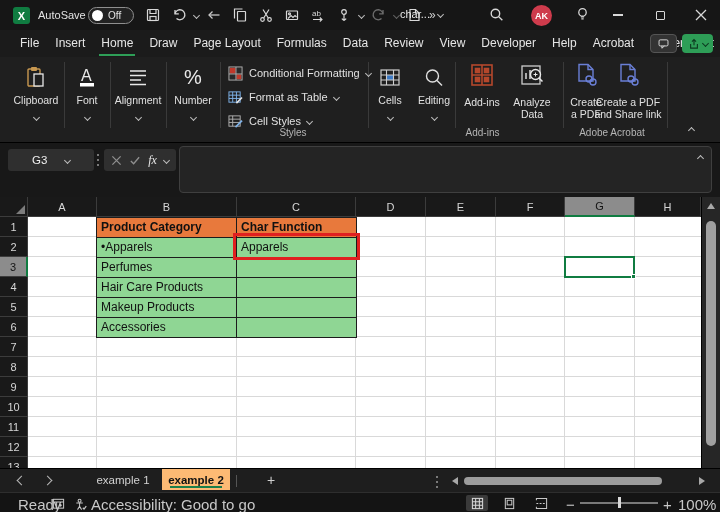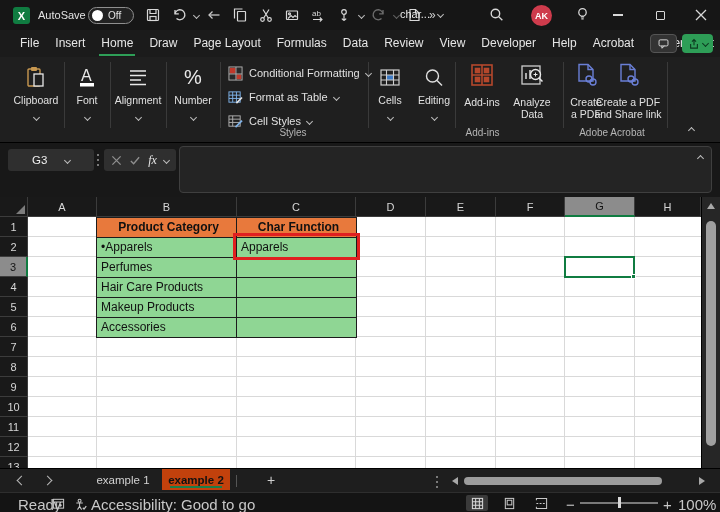--- a/index.html
+++ b/index.html
@@ -78,37 +78,37 @@
     background-image:
       repeating-linear-gradient(to bottom, transparent 0 19px, #d9d9d9 19px 20px),
       linear-gradient(#d9d9d9,#d9d9d9), linear-gradient(#d9d9d9,#d9d9d9), linear-gradient(#d9d9d9,#d9d9d9),
       linear-gradient(#d9d9d9,#d9d9d9), linear-gradient(#d9d9d9,#d9d9d9), linear-gradient(#d9d9d9,#d9d9d9),
       linear-gradient(#d9d9d9,#d9d9d9);
     background-size:auto, 1px 100%, 1px 100%, 1px 100%, 1px 100%, 1px 100%, 1px 100%, 1px 100%;
     background-position:0 0, 68px 0, 208px 0, 327px 0, 397px 0, 467px 0, 536px 0, 606px 0;
     background-repeat:repeat, no-repeat, no-repeat, no-repeat, no-repeat, no-repeat, no-repeat, no-repeat; }
   .xl-table { position:absolute; left:68px; top:0; width:261px; border-left:1px solid #1c1c1c; border-top:1px solid #1c1c1c; display:grid; grid-template-columns:140px 120px; }
   .tcell { height:20px; border-right:1px solid #1c1c1c; border-bottom:1px solid #1c1c1c; font-size:12px; color:#111; padding-left:4px; line-height:19px; white-space:nowrap; overflow:hidden; }
-  .tcell.thdr { background:#E8793C; font-weight:bold;text-align:center; }
+  .tcell.thdr { background:#E8793C; font-weight:bold; }
   .tcell.tbody { background:#8FD694; }
   .redbox { position:absolute; left:205px; top:16px; width:127px; height:27px; border:3px solid #E02020; }
   .sel-cell { position:absolute; left:536px; top:39px; width:71px; height:22px; border:2px solid #107C41; }
   .fill-handle { position:absolute; right:-3px; bottom:-3px; width:5px; height:5px; background:#107C41; border:1px solid #fff; }
   .vscroll { position:absolute; left:701px; top:0; width:19px; height:271px; background:#262626; border-left:1px solid #000; }
   .vs-up { position:absolute; left:5px; top:6px; border-left:4px solid transparent; border-right:4px solid transparent; border-bottom:6px solid #a8a8a8; }
   .vs-thumb { position:absolute; left:4px; top:24px; width:10px; height:225px; background:#a0a0a0; border-radius:5px; }
 
   
   .tabbar { position:absolute; left:0; top:468px; width:720px; height:24px; background:#1e1e1e; border-top:1px solid #000; }
   .nav-chv { position:absolute; top:8px; width:7px; height:7px; border-right:1.5px solid #b8b8b8; border-bottom:1.5px solid #b8b8b8; }
   .nav-left { left:18px; transform:rotate(135deg); }
   .nav-right { left:44px; transform:rotate(-45deg); }
   .sheet-tab { position:absolute; top:0; height:21px; display:flex; align-items:center; justify-content:center; font-size:11.5px; }
   .tab-inactive { left:88px; width:70px; color:#d2d2d2; }
-  .tab-active { left:162px; width:68px; background:#c2410c; color:#111; font-weight:bold; }
+  .tab-active { left:162px; width:68px; background:#fdba74; color:#111; font-weight:bold; }
   .tab-active:after { content:""; position:absolute; left:8px; right:8px; bottom:2px; height:2px; background:#1a7f4b; }
   .tab-div { position:absolute; left:236px; top:6px; width:1px; height:12px; background:#555; }
   .add-sheet { position:absolute; left:262px; top:2px; width:18px; height:18px; color:#cfcfcf; font-size:14px; display:flex; align-items:center; justify-content:center; }
   .tb-dots { left:436px; top:7px; }
   .hs-left { position:absolute; left:452px; top:8px; border-top:4px solid transparent; border-bottom:4px solid transparent; border-right:6px solid #a8a8a8; }
   .hs-right { position:absolute; left:699px; top:8px; border-top:4px solid transparent; border-bottom:4px solid transparent; border-left:6px solid #a8a8a8; }
   .hs-thumb { position:absolute; left:464px; top:8px; width:198px; height:8px; background:#9c9c9c; border-radius:4px; }
 
   
   .statusbar { position:absolute; left:0; top:492px; width:720px; height:20px; background:#141414; border-top:1px solid #2e2e2e; font-size:15px; color:#c8c8c8; }

